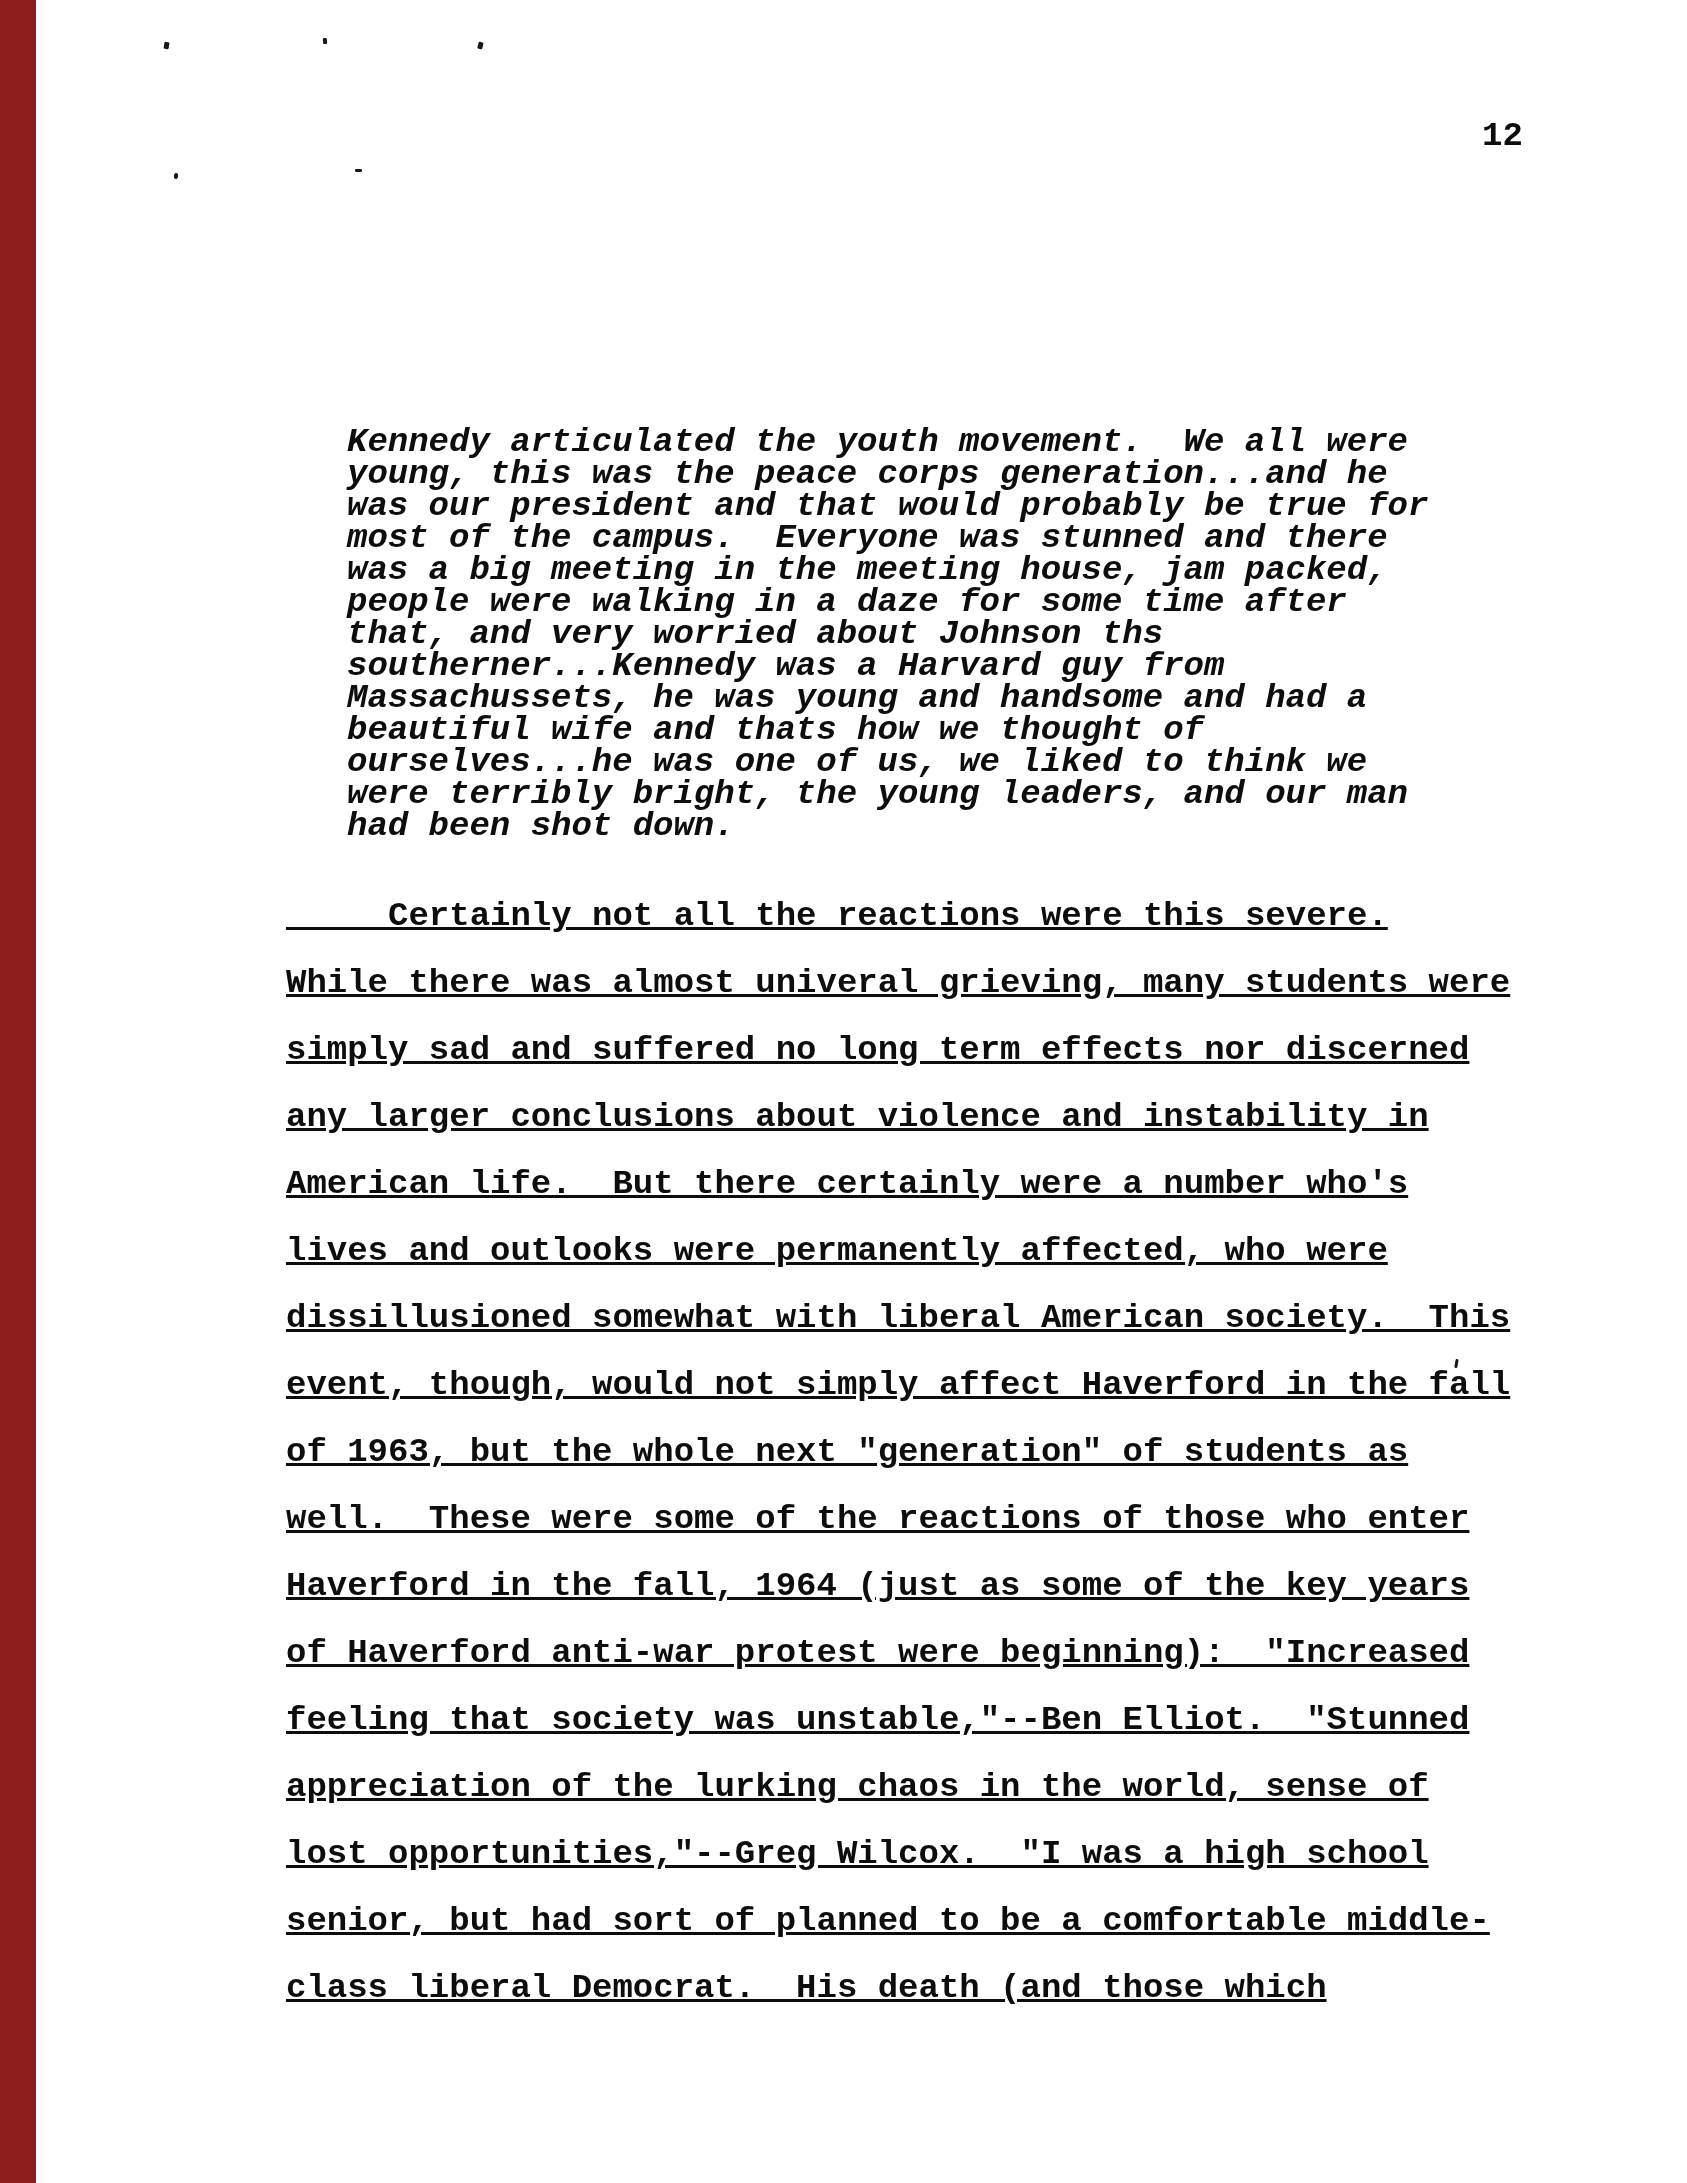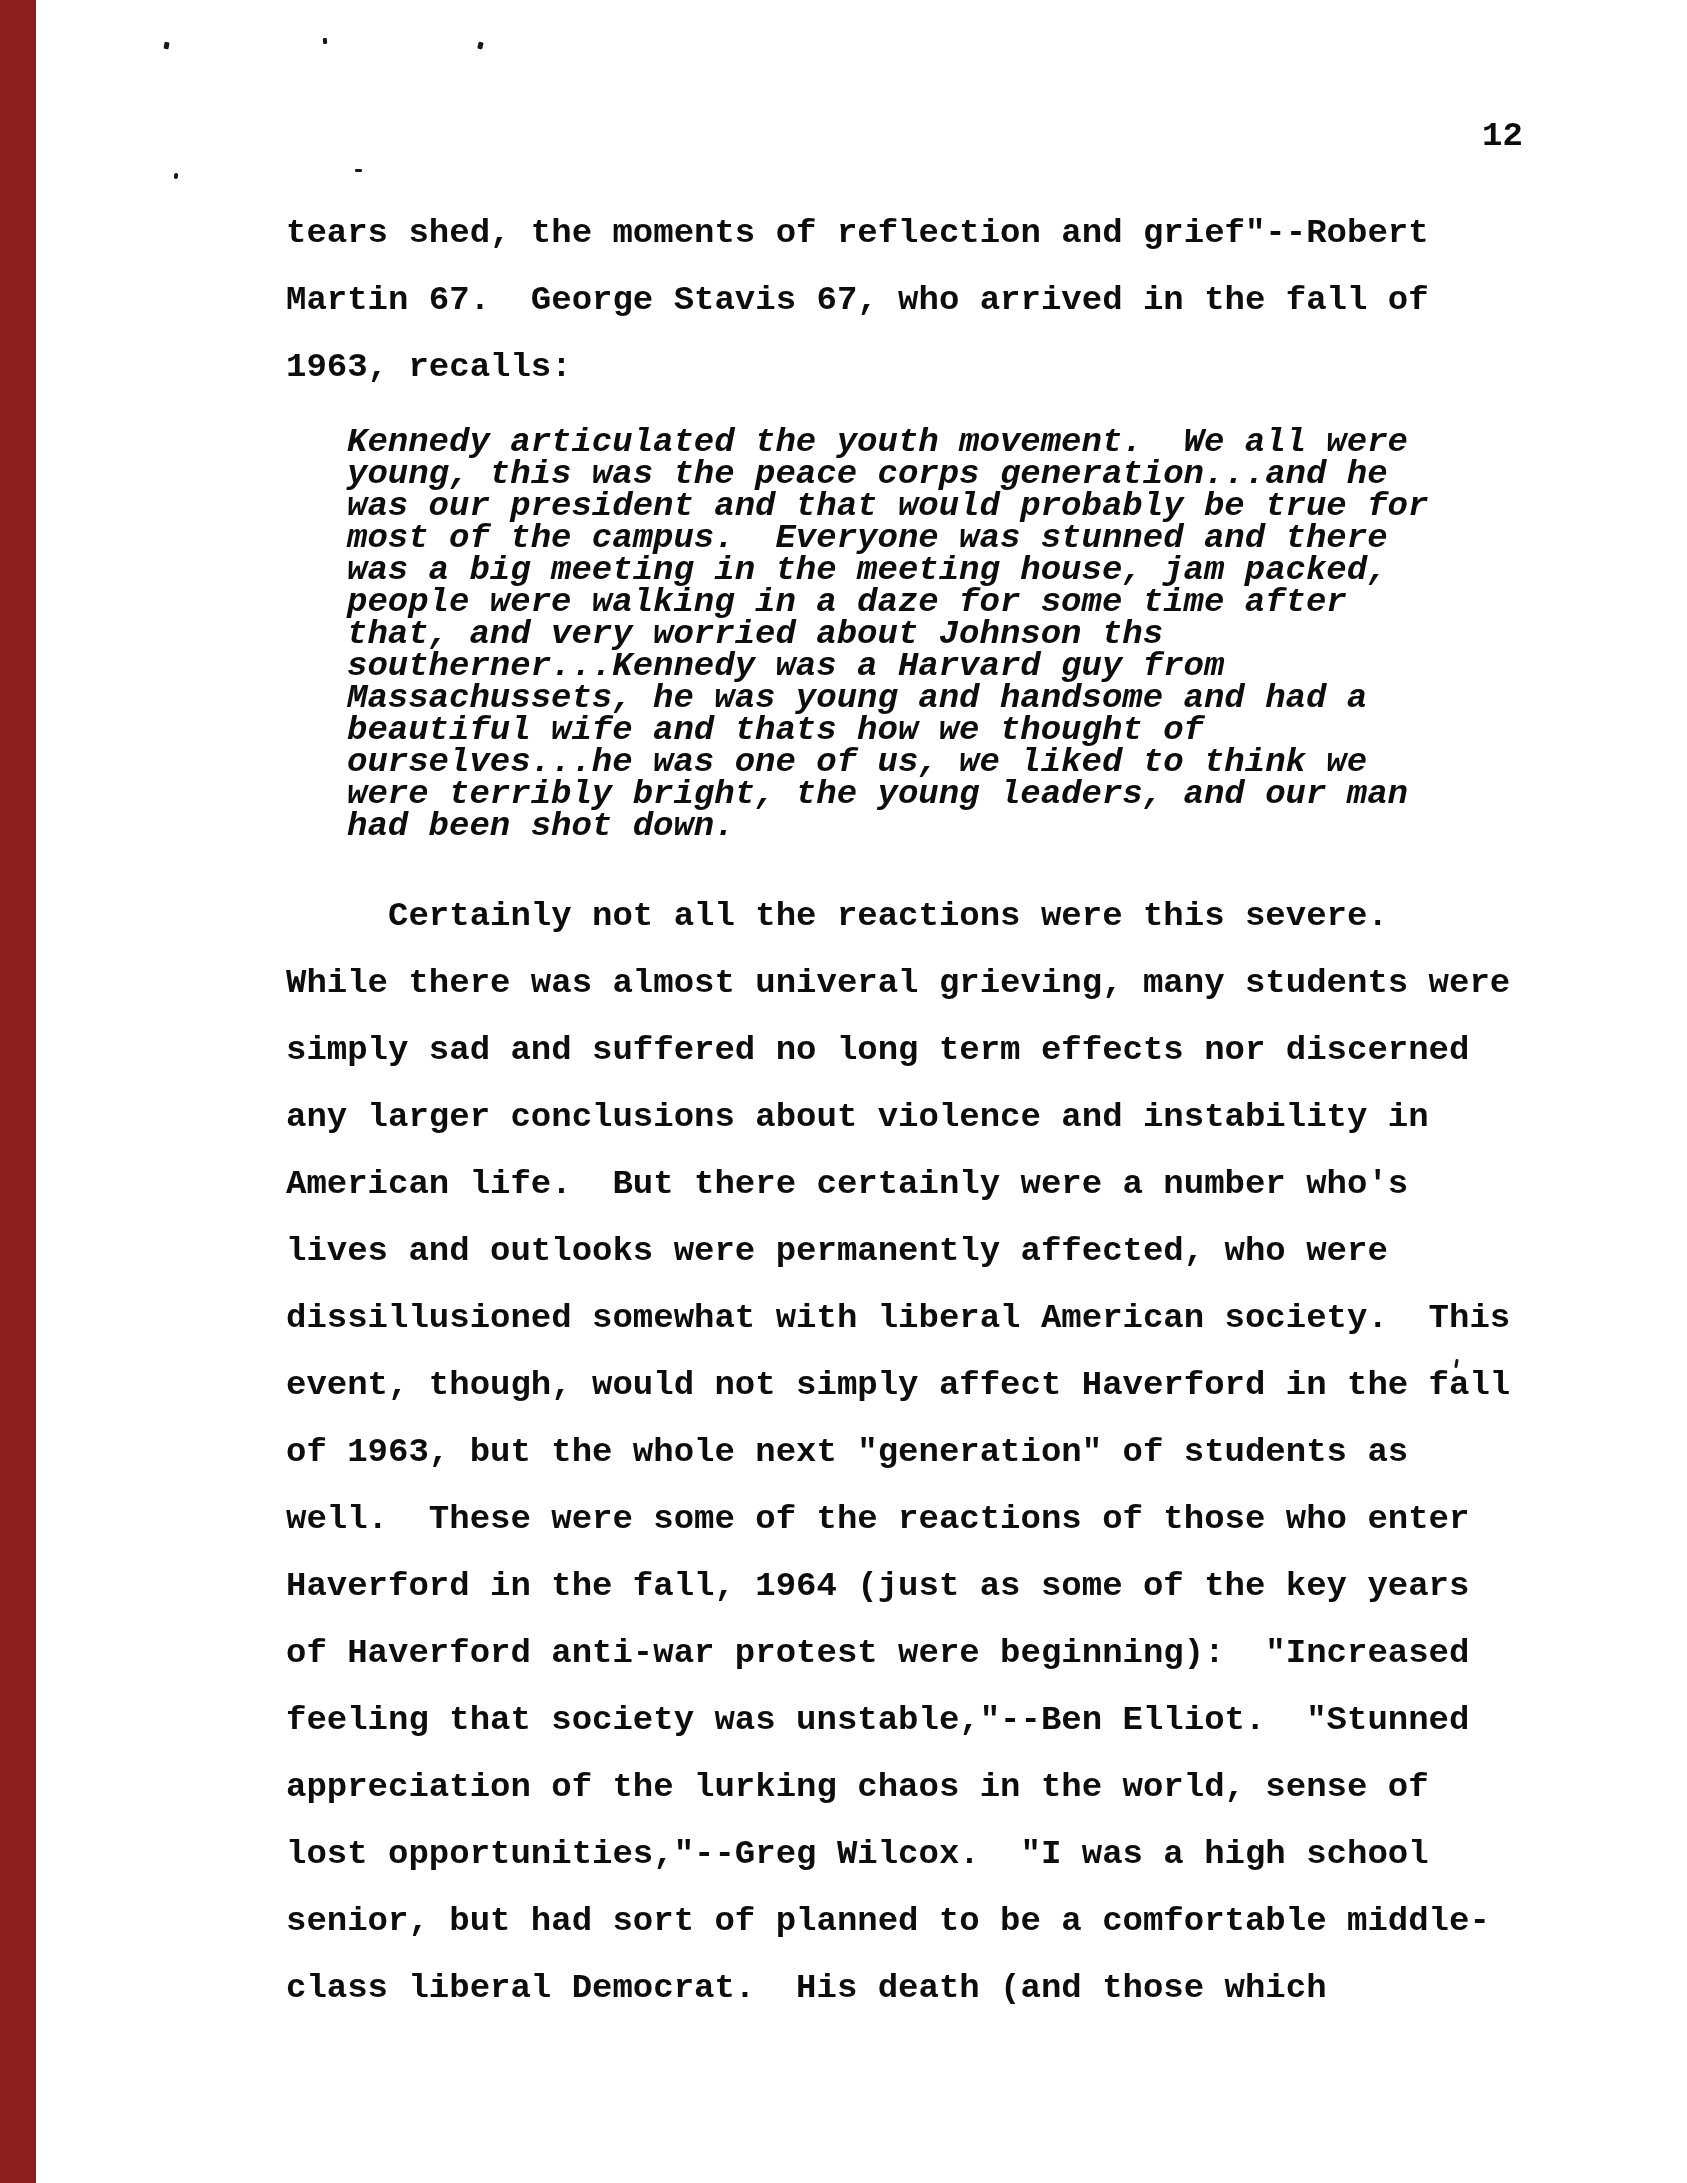--- a/index.html
+++ b/index.html
@@ -48,20 +48,21 @@
   #quote-block {
     left: 347px;
     top: 426px;
     line-height: 32px;
     font-style: italic;
   }
   #main-paragraph-block {
     left: 286px;
     top: 883px;
     line-height: 67px;
+    text-decoration: underline;
   }
   .speck {
     position: absolute;
     background: #161616;
     border-radius: 1.3px;
   }
   #speck-1 { left: 164px; top: 42px;  width: 4.6px;  height: 7.3px; transform: rotate(10deg); }
   #speck-2 { left: 323px; top: 38px;  width: 4px;  height: 6px;  transform: rotate(-6deg); }
   #speck-3 { left: 478px; top: 42px;  width: 4.6px;  height: 6.6px; transform: rotate(14deg); }
   #speck-4 { left: 355px; top: 169px; width: 6.6px; height: 3.3px;  }
@@ -70,21 +71,20 @@
 </style>
 </head>
 <body>
 
 <div class="page">
 
   <div class="edge-bar" style="background-color: rgb(142, 31, 31);"></div>
 
   <div class="page-number">12</div>
 
-  <div class="text-block" id="intro-block"><div class="tline">tears shed, the moments of reflection and grief"--Robert</div><div class="tline">Martin 67.  George Stavis 67, who arrived in the fall of</div><div class="tline">1963, recalls:</div></div>
 
   <div class="text-block" id="quote-block"><div class="tline">Kennedy articulated the youth movement.  We all were</div><div class="tline">young, this was the peace corps generation...and he</div><div class="tline">was our president and that would probably be true for</div><div class="tline">most of the campus.  Everyone was stunned and there</div><div class="tline">was a big meeting in the meeting house, jam packed,</div><div class="tline">people were walking in a daze for some time after</div><div class="tline">that, and very worried about Johnson ths</div><div class="tline">southerner...Kennedy was a Harvard guy from</div><div class="tline">Massachussets, he was young and handsome and had a</div><div class="tline">beautiful wife and thats how we thought of</div><div class="tline">ourselves...he was one of us, we liked to think we</div><div class="tline">were terribly bright, the young leaders, and our man</div><div class="tline">had been shot down.</div></div>
 
   <div class="text-block" id="main-paragraph-block"><div class="tline">     Certainly not all the reactions were this severe.</div><div class="tline">While there was almost univeral grieving, many students were</div><div class="tline">simply sad and suffered no long term effects nor discerned</div><div class="tline">any larger conclusions about violence and instability in</div><div class="tline">American life.  But there certainly were a number who's</div><div class="tline">lives and outlooks were permanently affected, who were</div><div class="tline">dissillusioned somewhat with liberal American society.  This</div><div class="tline">event, though, would not simply affect Haverford in the fall</div><div class="tline">of 1963, but the whole next "generation" of students as</div><div class="tline">well.  These were some of the reactions of those who enter</div><div class="tline">Haverford in the fall, 1964 (just as some of the key years</div><div class="tline">of Haverford anti-war protest were beginning):  "Increased</div><div class="tline">feeling that society was unstable,"--Ben Elliot.  "Stunned</div><div class="tline">appreciation of the lurking chaos in the world, sense of</div><div class="tline">lost opportunities,"--Greg Wilcox.  "I was a high school</div><div class="tline">senior, but had sort of planned to be a comfortable middle-</div><div class="tline">class liberal Democrat.  His death (and those which</div></div>
 
   <div class="speck" id="speck-1"></div>
   <div class="speck" id="speck-2"></div>
   <div class="speck" id="speck-3"></div>
   <div class="speck" id="speck-4"></div>
   <div class="speck" id="speck-5"></div>

